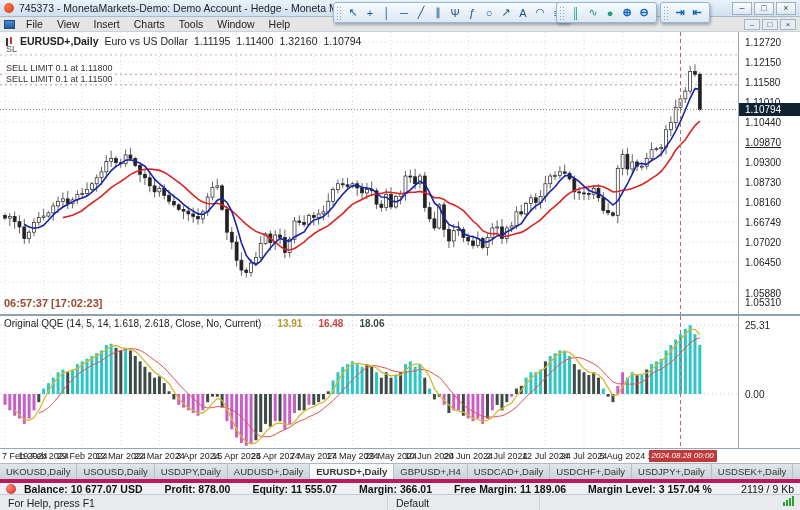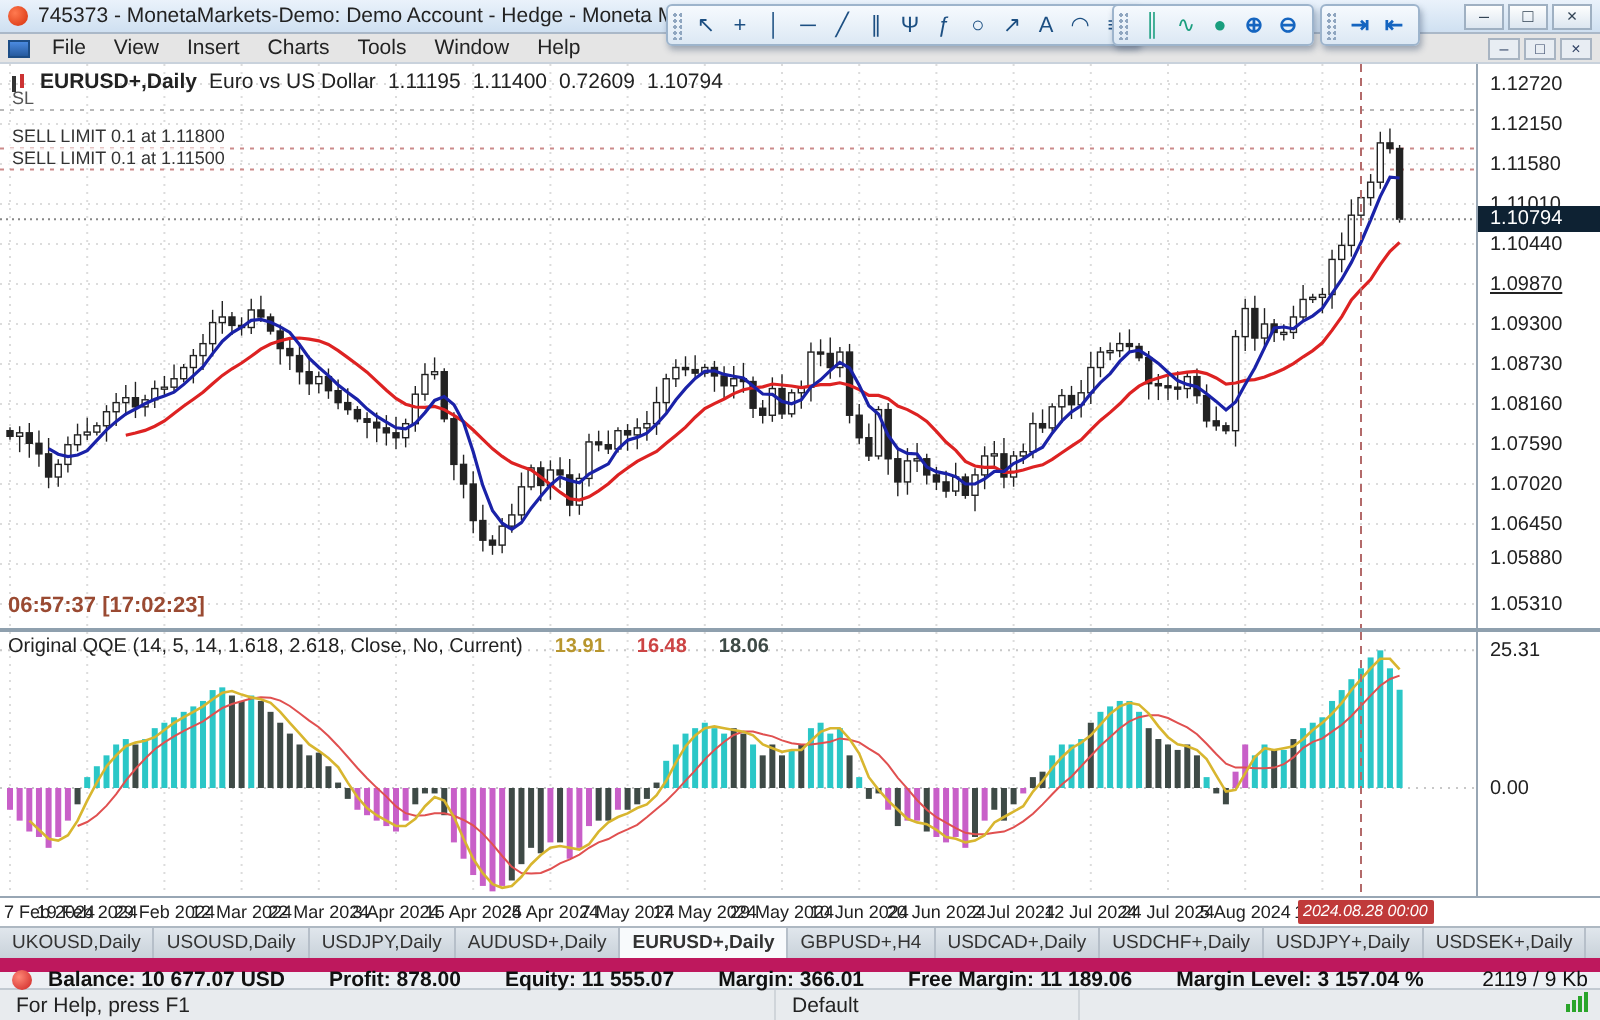--- a/index.html
+++ b/index.html
@@ -72,21 +72,21 @@
 
   
   .tabbar { height:16px; background:#cdd5dd; display:flex; align-items:stretch; border-top:1px solid #aeb8c2;
             font-size:9.5px; color:#333; overflow:hidden; }
   .tab { display:flex; align-items:center; padding:0 6px; border-right:1px solid #b6bfc9;
          background:linear-gradient(#e0e6ec,#c9d2da); white-space:nowrap; }
   .tab.active { background:#f8fafc; font-weight:700; }
 
   
   .acct-bar { height:15px; display:flex; align-items:center; padding:0 6px; background:#edf0f4;
-              border-top:7px solid #be185d; font-size:10.5px; font-weight:600; color:#111; }
+              border-top:4px solid #be185d; font-size:10.5px; font-weight:600; color:#111; }
   .acct-icon { width:10px; height:10px; border-radius:50%; flex:none;
                background:radial-gradient(circle at 35% 35%, #f87, #c22); margin-right:8px; }
   .acct-item { margin-right:22px; white-space:nowrap; }
   .traffic { margin-left:auto; font-weight:400; }
 
   
   .help-bar { height:16px; display:flex; align-items:center; background:#e8ebee; border-top:1px solid #c2cad2;
               font-size:10.5px; }
   .hb-sec { padding:0 8px; height:100%; display:flex; align-items:center; border-right:1px solid #d0d5da;text-align:right; }
   .hb-help { width:388px; } .hb-profile { width:152px; } .hb-fill { flex:1; border-right:none; }
@@ -491,41 +491,41 @@
         <path d="M24.3,192.3L29.1,195.1L34.0,196.3L38.8,195.5L43.6,193.3L48.4,188.2L53.3,182.9L58.1,178.7L62.9,175.0L67.7,172.5L72.5,169.9L77.4,167.6L82.2,166.0L87.0,164.1L91.9,160.2L96.7,155.8L101.5,151.3L106.3,144.8L111.2,138.6L116.0,134.4L120.8,131.6L125.6,128.2L130.4,127.7L135.3,129.1L140.1,131.4L144.9,134.2L149.8,140.4L154.6,147.1L159.4,151.6L164.2,155.8L169.1,160.5L173.9,164.3L178.7,167.8L183.5,172.4L188.3,176.1L193.2,179.1L198.0,181.9L202.8,182.4L207.7,179.6L212.5,174.3L217.3,168.2L222.1,166.3L227.0,170.4L231.8,179.3L236.6,193.9L241.4,210.8L246.3,223.4L251.1,229.6L255.9,232.7L260.7,229.3L265.6,222.1L270.4,216.1L275.2,210.5L280.0,206.5L284.9,208.3L289.7,209.4L294.5,205.0L299.3,202.5L304.2,199.9L309.0,192.5L313.8,188.1L318.6,186.7L323.4,184.6L328.3,180.0L333.1,174.8L337.9,168.0L342.8,162.2L347.6,157.2L352.4,153.7L357.2,153.4L362.1,155.2L366.9,156.1L371.7,157.0L376.5,161.0L381.4,165.0L386.2,165.2L391.0,168.7L395.8,169.9L400.7,167.8L405.5,161.4L410.3,157.9L415.1,153.3L419.9,149.2L424.8,152.0L429.6,160.6L434.4,170.9L439.3,175.1L444.1,185.7L448.9,192.4L453.7,194.7L458.6,195.0L463.4,201.5L468.2,203.8L473.0,204.8L477.9,206.4L482.7,210.0L487.5,210.0L492.3,207.4L497.2,203.7L502.0,203.7L506.8,199.8L511.6,197.5L516.5,194.2L521.3,191.6L526.1,184.6L530.9,178.6L535.8,173.9L540.6,170.8L545.4,164.7L550.2,159.3L555.1,154.8L559.9,148.7L564.7,144.0L569.5,143.1L574.4,146.2L579.2,149.7L584.0,154.1L588.8,158.3L593.6,160.2L598.5,161.4L603.3,164.9L608.1,168.7L613.0,173.0L617.8,169.0L622.6,160.3L627.4,152.0L632.3,141.8L637.1,132.0L641.9,131.5L646.7,132.4L651.6,128.5L656.4,125.9L661.2,122.1L666.0,114.8L670.9,107.6L675.7,99.2L680.5,89.2L685.3,78.0L690.1,66.3L695.0,56.6L699.8,57.0" fill="none" stroke="#1a22a8" stroke-width="1.6"></path>
         <line x1="0" y1="77.56283870967762" x2="738" y2="77.56283870967762" stroke="#888" stroke-dasharray="1 2"></line>
         <line x1="680.5" y1="0" x2="680.5" y2="282" stroke="#b36a6a" stroke-dasharray="4 3"></line>
       </svg>
     <div class="chart-header">
       <span class="hdr-icon"></span>
       <span class="sym">EURUSD+,Daily</span>
       <span>Euro vs US Dollar</span>
       <span>1.11195</span>
       <span>1.11400</span>
-      <span>0.72609</span>
+      <span>1.32160</span>
       <span>1.10794</span>
     </div>
     <div class="sl-label" id="slLabel" style="top: 11.9523px;">SL</div>
     <div class="order-label" style="top: 31.2555px;">SELL LIMIT 0.1 at 1.11800</div>
     <div class="order-label" style="top: 41.7845px;">SELL LIMIT 0.1 at 1.11500</div>
     <div class="timer">06:57:37 [17:02:23]</div>
     <div class="price-axis" id="priceAxis">
         <div class="tick" style="top: 4.96645px;">1.12720</div>
         <div class="tick" style="top: 24.9716px;">1.12150</div>
         <div class="tick" style="top: 44.9768px;">1.11580</div>
         <div class="tick" style="top: 64.9819px;">1.11010</div>
         <div class="tick" style="top: 84.9871px;">1.10440</div>
         <div class="tick" style="top: 104.992px; text-decoration: underline;">1.09870</div>
         <div class="tick" style="top: 124.997px;">1.09300</div>
         <div class="tick" style="top: 145.003px;">1.08730</div>
         <div class="tick" style="top: 165.008px;">1.08160</div>
-        <div class="tick" style="top: 185.013px;">1.07590</div>
+        <div class="tick" style="top: 185.013px;">1.66749</div>
         <div class="tick" style="top: 205.018px;">1.07020</div>
         <div class="tick" style="top: 225.023px;">1.06450</div>
-        <div class="tick" style="top: 242px;">1.05880</div>
+        <div class="tick" style="top: 256px;">1.05880</div>
         <div class="tick" style="top: 265.034px;">1.05310</div>
         <div class="price-box" style="top: 70.5628px;">1.10794</div>
       </div>
   </div>
 
   <div class="ind-panel">
     <svg id="indSvg" width="738" height="132">
         <line x1="5" y1="0" x2="5" y2="132" stroke="#dcdcdc" stroke-dasharray="1 3"></line>
         <line x1="43.6" y1="0" x2="43.6" y2="132" stroke="#dcdcdc" stroke-dasharray="1 3"></line>
         <line x1="82.2" y1="0" x2="82.2" y2="132" stroke="#dcdcdc" stroke-dasharray="1 3"></line>

